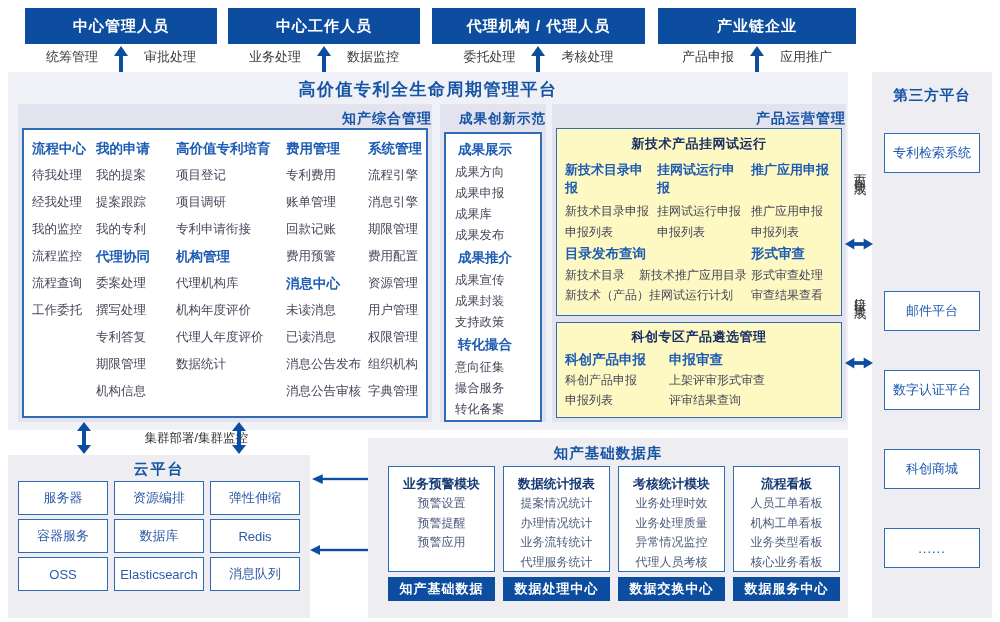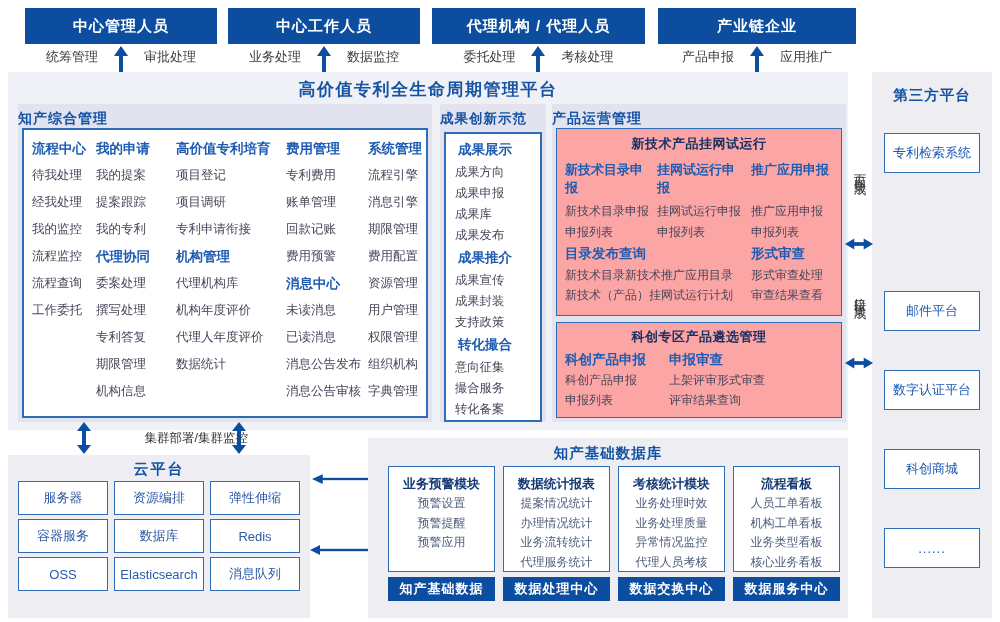--- a/index.html
+++ b/index.html
@@ -13,40 +13,40 @@
   .rl{position:absolute;top:48px;height:18px;display:flex;align-items:center;justify-content:center;
       gap:46px;font-size:13px;color:#3b3b3b;white-space:nowrap}
   .va{position:absolute;top:46px;width:16px;height:38px}
   .va2{position:absolute;top:422px;width:16px;height:32px}
   svg .ar{fill:#0d4da0}
   
   .main{position:absolute;left:8px;top:72px;width:840px;height:358px;background:#f0f1f7}
   .main-title{position:absolute;left:8px;top:78px;width:840px;text-align:center;
       font-size:17px;font-weight:bold;color:#1553a4;letter-spacing:1.5px}
   .band{position:absolute;background:#e3e3ef}
-  .band-title{position:absolute;left:0;top:6px;width:100%;text-align:left;
+  .band-title{position:absolute;left:0;top:6px;width:100%;text-align:right;
       font-size:14px;font-weight:bold;color:#1553a4;letter-spacing:1px;white-space:nowrap}
   .wbox{position:absolute;background:#fff;border:2px solid #2e6cb5}
-  .wbox-thin{position:absolute;background:#fca5a5;border:1.5px solid #2e6cb5}
+  .wbox-thin{position:absolute;background:#fef9c3;border:1.5px solid #2e6cb5}
   .col{position:absolute;top:5px;bottom:0}
   .hd{line-height:27px;font-size:13.5px;font-weight:bold;color:#1e5cb3;white-space:nowrap}
   .it{line-height:27px;font-size:12.5px;color:#46465a;white-space:nowrap}
   
   .g2hd{line-height:24px;font-size:13.5px;font-weight:bold;color:#1e5cb3;padding-left:12px;white-space:nowrap}
   .g2it{line-height:21px;font-size:12.3px;color:#46465a;padding-left:9px;white-space:nowrap}
   
   .bx-title{position:absolute;left:0;top:6px;width:100%;text-align:center;
       font-size:13px;font-weight:bold;color:#1a2f62;letter-spacing:.5px;white-space:nowrap}
   .b1col{position:absolute;top:32px}
   .b1hd{height:40px;line-height:18px;font-size:13px;font-weight:bold;color:#1e5cb3}
   .b1it{line-height:21px;font-size:12px;color:#46465a;white-space:nowrap}
   .b1g{position:absolute;top:114px}
   .b1ghd{line-height:22px;font-size:13.5px;font-weight:bold;color:#1e5cb3;white-space:nowrap}
   .b1gl{line-height:20px;font-size:12px;color:#46465a;white-space:nowrap}
-  .gap14{}
+  .gap14{margin-left:14px}
   .b2col{position:absolute;top:26px}
   .b2hd{line-height:22px;font-size:13.5px;font-weight:bold;color:#1e5cb3;white-space:nowrap}
   .b2it{line-height:19.5px;font-size:12px;color:#46465a;white-space:nowrap}
   
   .graysec{position:absolute;background:#ededf2}
   .tp-box{position:absolute;left:12px;width:96px;height:40px;background:#fff;border:1.5px solid #2e6cb5;
       display:flex;align-items:center;justify-content:center;font-size:13px;color:#1c5ab2;white-space:nowrap}
   .vtext{position:absolute;writing-mode:vertical-rl;text-orientation:upright;
       font-size:12.5px;color:#3c3c3c;letter-spacing:3px;white-space:nowrap}
   .cloud-box{position:absolute;width:90px;height:34px;background:#fff;border:1.5px solid #2e6cb5;

